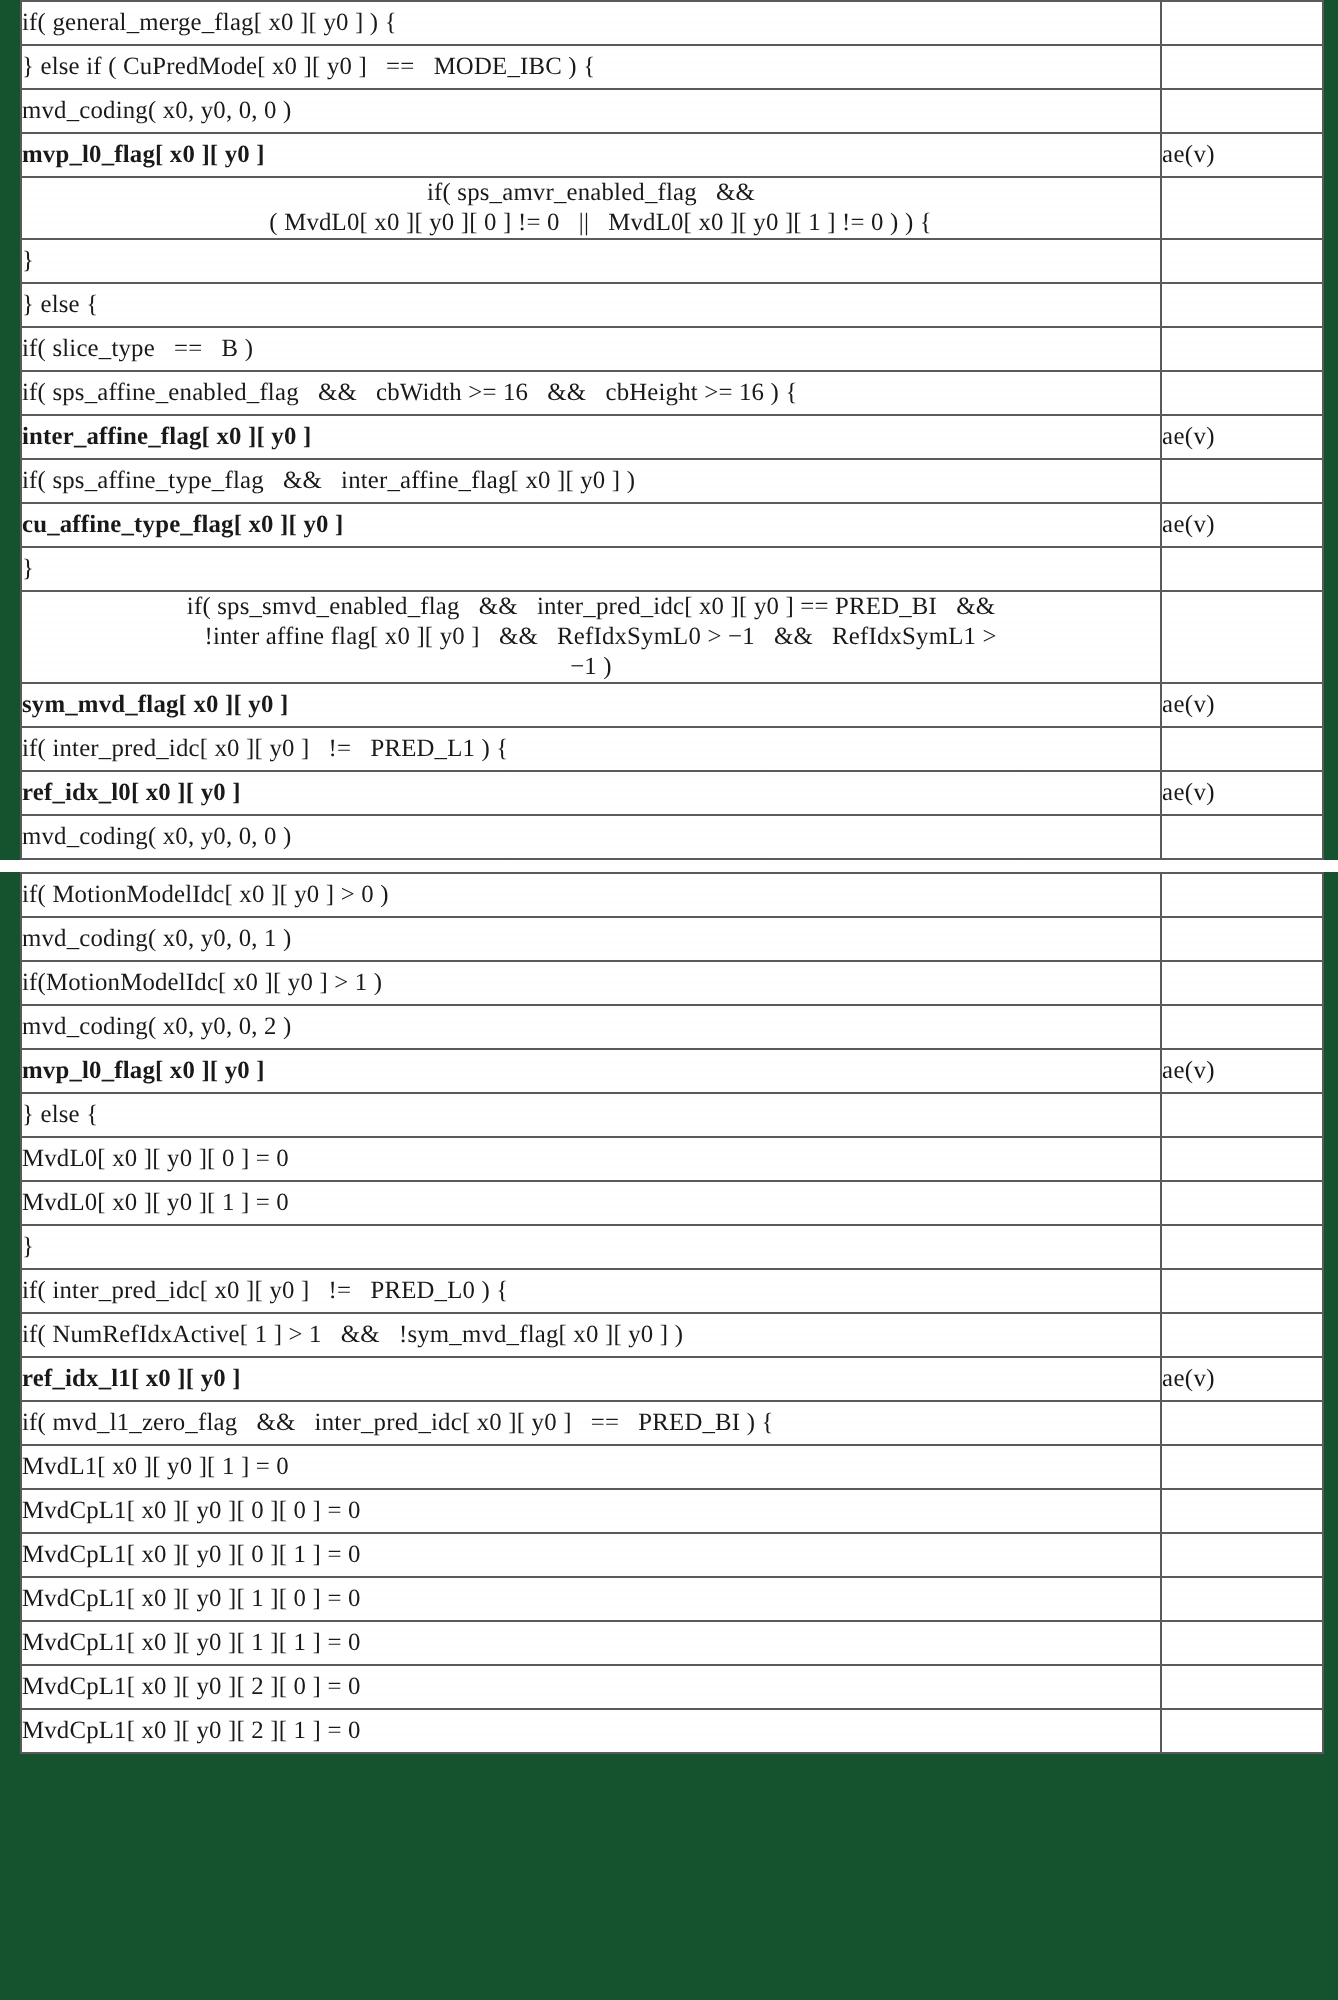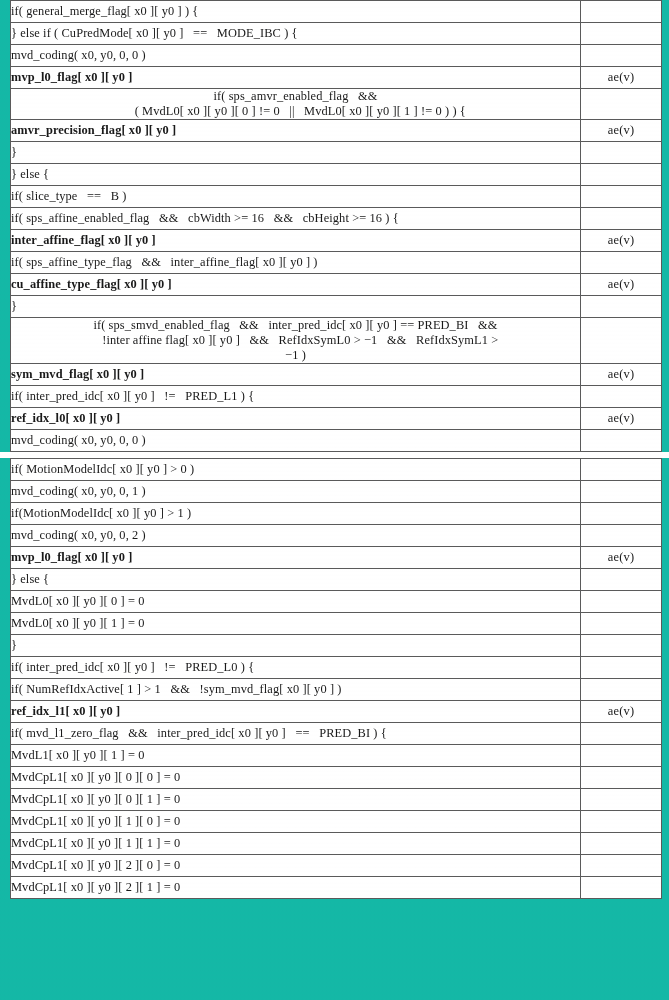--- a/index.html
+++ b/index.html
@@ -12,21 +12,21 @@
     width: 669px;
     height: 1000px;
     overflow: hidden;
     font-family: "Liberation Serif", "DejaVu Serif", serif;
     color: #1a1a1a;
   }
   #page {
     position: relative;
     width: 669px;
     height: 1000px;
-    background: #14b8a6;
+    background: #14532d;
   }
   .syntax-table {
     border-collapse: collapse;
     table-layout: fixed;
     width: 651px;
     margin-left: 10px;
     background: #ffffff;
   }
   .syntax-table col.c-syntax { width: 570px; }
   .syntax-table col.c-desc   { width: 81px; }
@@ -41,21 +41,20 @@
     background: #ffffff;
   }
   .syntax-table tr { height: 22px; }
 
   .cell-syntax {
     padding: 2px 4px 3px 4px;
     white-space: pre-wrap;
     letter-spacing: 0.1px;
   }
   .cell-desc {
-    text-align: center;
     font-size: 12.2px;
     padding: 2px 0 3px 0;
     letter-spacing: 0.2px;
   }
   .bold { font-weight: bold; }
   .i1 { padding-left: 32px; }
   .i2 { padding-left: 38px; }
   .i3 { padding-left: 46px; }
   .i4 { padding-left: 54px; }
 
@@ -99,24 +98,20 @@
         <tr>
           <td class="cell-syntax i2"><span class="bold">mvp_l0_flag[ x0 ][ y0 ]</span></td>
           <td class="cell-desc"><span>ae(v)</span></td>
         </tr>
         <tr>
           <td class="cell-syntax i2 multiline"><span>if( sps_amvr_enabled_flag   &amp;&amp;
    ( MvdL0[ x0 ][ y0 ][ 0 ] != 0   ||   MvdL0[ x0 ][ y0 ][ 1 ] != 0 ) ) {</span></td>
           <td class="cell-desc"><span></span></td>
         </tr>
         <tr>
-          <td class="cell-syntax i3"><span class="bold">amvr_precision_flag[ x0 ][ y0 ]</span></td>
-          <td class="cell-desc"><span>ae(v)</span></td>
-        </tr>
-        <tr>
           <td class="cell-syntax i2"><span>}</span></td>
           <td class="cell-desc"><span></span></td>
         </tr>
         <tr>
           <td class="cell-syntax i1"><span>} else {</span></td>
           <td class="cell-desc"><span></span></td>
         </tr>
         <tr>
           <td class="cell-syntax i2"><span>if( slice_type   ==   B )</span></td>
           <td class="cell-desc"><span></span></td>

